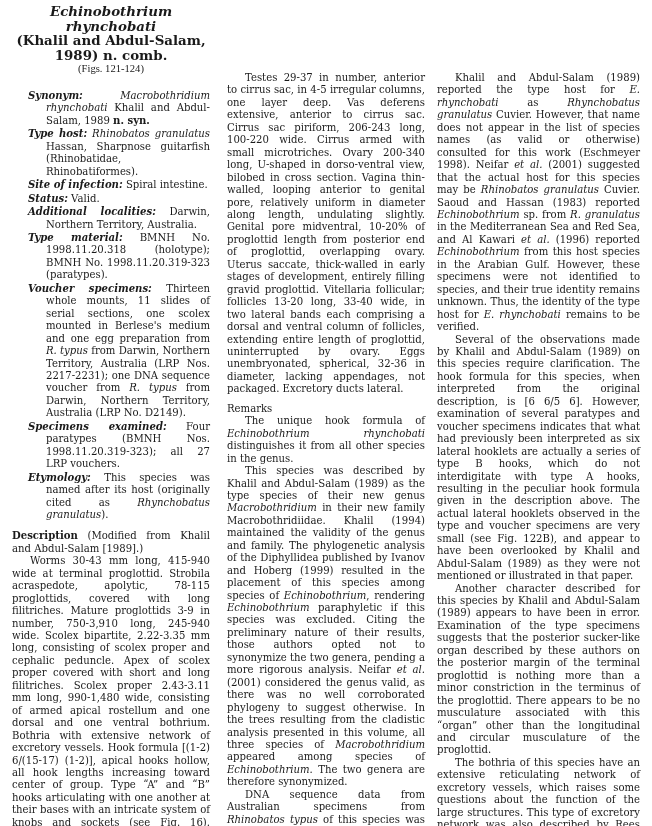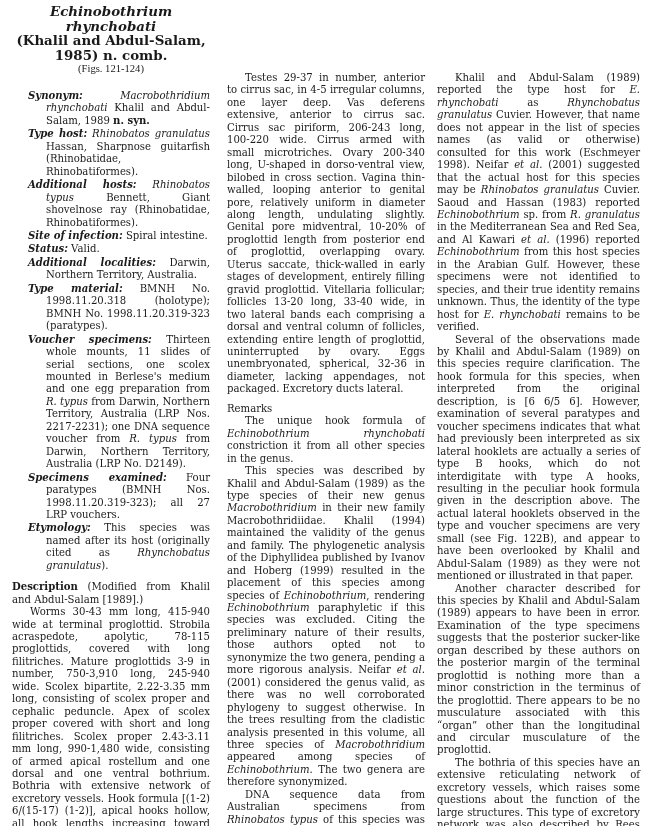--- a/index.html
+++ b/index.html
@@ -22,44 +22,43 @@
   .desc-head { margin-top:9px; }
   i { font-style:italic; }
 </style>
 </head>
 <body>
 
 <div class="col c1">
   <div class="title-block">
     <div class="title">
       <i>Echinobothrium rhynchobati</i><br>
-      <span>(Khalil and Abdul-Salam, 1985) n. comb.</span>
+      <span>(Khalil and Abdul-Salam, 1989) n. comb.</span>
     </div>
     <div class="figs">(Figs. 121-124)</div>
   </div>
 
   <p class="entry"><span class="lab">Synonym:</span> <i>Macrobothridium rhynchobati</i><span> Khalil and Abdul-Salam, 1989 </span><span class="bold">n. syn.</span></p>
   <p class="entry"><span class="lab">Type host:</span> <i>Rhinobatos granulatus</i><span> Hassan, Sharpnose guitarfish (Rhinobatidae, Rhinobatiformes).</span></p>
-  <p class="entry"><span class="lab">Additional hosts:</span> <i>Rhinobatos typus</i><span> Bennett, Giant shovelnose ray (Rhinobatidae, Rhinobatiformes).</span></p>
   <p class="entry"><span class="lab">Site of infection:</span><span> Spiral intestine.</span></p>
   <p class="entry"><span class="lab">Status:</span><span> Valid.</span></p>
   <p class="entry"><span class="lab">Additional localities:</span><span> Darwin, Northern Territory, Australia.</span></p>
   <p class="entry"><span class="lab">Type material:</span><span> BMNH No. 1998.11.20.318 (holotype); BMNH No. 1998.11.20.319-323 (paratypes).</span></p>
   <p class="entry"><span class="lab">Voucher specimens:</span><span> Thirteen whole mounts, 11 slides of serial sections, one scolex mounted in Berlese's medium and one egg preparation from </span><i>R. typus</i><span> from Darwin, Northern Territory, Australia (LRP Nos. 2217-2231); one DNA sequence voucher from </span><i>R. typus</i><span> from Darwin, Northern Territory, Australia (LRP No. D2149).</span></p>
   <p class="entry"><span class="lab">Specimens examined:</span><span> Four paratypes (BMNH Nos. 1998.11.20.319-323); all 27 LRP vouchers.</span></p>
   <p class="entry"><span class="lab">Etymology:</span><span> This species was named after its host (originally cited as </span><i>Rhynchobatus granulatus</i><span>).</span></p>
 
   <p class="desc-head"><span class="bold">Description</span><span> (Modified from Khalil and Abdul-Salam [1989].)</span></p>
   <p class="para">Worms 30-43 mm long, 415-940 wide at terminal proglottid. Strobila acraspedote, apolytic, 78-115 proglottids, covered with long filitriches. Mature proglottids 3-9 in number, 750-3,910 long, 245-940 wide. Scolex bipartite, 2.22-3.35 mm long, consisting of scolex proper and cephalic peduncle. Apex of scolex proper covered with short and long filitriches. Scolex proper 2.43-3.11 mm long, 990-1,480 wide, consisting of armed apical rostellum and one dorsal and one ventral bothrium. Bothria with extensive network of excretory vessels. Hook formula [(1-2) 6/(15-17) (1-2)], apical hooks hollow, all hook lengths increasing toward center of group. Type “A” and “B” hooks articulating with one another at their bases with an intricate system of knobs and sockets (see Fig. 16). Bothria 1.52-2.48 mm long, 990-1,480 wide, proximal bothrial surfaces with short and long filitriches and pectinate spinitriches bearing 5-6 relatively equal length digits anteriorly, grading to 2-3 relatively equal length digits posteriorly. Distal bothrial surfaces with short filitriches and pectinate spinitriches each bearing three digits; central digit conspicuously longer than others. Lateral surfaces of scolex proper with short filitriches and pectinate microtriches each bearing 2-3 relatively equal length digits. Cephalic peduncle 460-1,660 long, 255-505 wide, unarmed, covered with long filitriches.</p>
 </div>
 
 <div class="col c2">
   <p class="para">Testes 29-37 in number, anterior to cirrus sac, in 4-5 irregular columns, one layer deep. Vas deferens extensive, anterior to cirrus sac. Cirrus sac piriform, 206-243 long, 100-220 wide. Cirrus armed with small microtriches. Ovary 200-340 long, U-shaped in dorso-ventral view, bilobed in cross section. Vagina thin-walled, looping anterior to genital pore, relatively uniform in diameter along length, undulating slightly. Genital pore midventral, 10-20% of proglottid length from posterior end of proglottid, overlapping ovary. Uterus saccate, thick-walled in early stages of development, entirely filling gravid proglottid. Vitellaria follicular; follicles 13-20 long, 33-40 wide, in two lateral bands each comprising a dorsal and ventral column of follicles, extending entire length of proglottid, uninterrupted by ovary. Eggs unembryonated, spherical, 32-36 in diameter, lacking appendages, not packaged. Excretory ducts lateral.</p>
   <p class="section-head">Remarks</p>
-  <p class="para"><span>The unique hook formula of </span><i>Echinobothrium rhynchobati</i><span> constriction it from all other species in the genus.</span></p>
+  <p class="para"><span>The unique hook formula of </span><i>Echinobothrium rhynchobati</i><span> distinguishes it from all other species in the genus.</span></p>
   <p class="para"><span>This species was described by Khalil and Abdul-Salam (1989) as the type species of their new genus </span><i>Macrobothridium</i><span> in their new family Macrobothridiidae. Khalil (1994) maintained the validity of the genus and family. The phylogenetic analysis of the Diphyllidea published by Ivanov and Hoberg (1999) resulted in the placement of this species among species of </span><i>Echinobothrium</i><span>, rendering </span><i>Echinobothrium</i><span> paraphyletic if this species was excluded. Citing the preliminary nature of their results, those authors opted not to synonymize the two genera, pending a more rigorous analysis. Neifar </span><i>et al.</i><span> (2001) considered the genus valid, as there was no well corroborated phylogeny to suggest otherwise. In the trees resulting from the cladistic analysis presented in this volume, all three species of </span><i>Macrobothridium</i><span> appeared among species of </span><i>Echinobothrium</i><span>. The two genera are therefore synonymized.</span></p>
   <p class="para"><span>DNA sequence data from Australian specimens from </span><i>Rhinobatos typus</i><span> of this species was used by Olson and Caira (1999) in a phylogenetic analysis of the orders of eucestodes, which supported the monophyly of the Diphyllidea. Olson </span></p>
 </div>
 
 <div class="col c3">
   <p class="para"><span>Khalil and Abdul-Salam (1989) reported the type host for </span><i>E. rhynchobati</i><span> as </span><i>Rhynchobatus granulatus</i><span> Cuvier. However, that name does not appear in the list of species names (as valid or otherwise) consulted for this work (Eschmeyer 1998). Neifar </span><i>et al.</i><span> (2001) suggested that the actual host for this species may be </span><i>Rhinobatos granulatus</i><span> Cuvier. Saoud and Hassan (1983) reported </span><i>Echinobothrium</i><span> sp. from </span><i>R. granulatus</i><span> in the Mediterranean Sea and Red Sea, and Al Kawari </span><i>et al.</i><span> (1996) reported </span><i>Echinobothrium</i><span> from this host species in the Arabian Gulf. However, these specimens were not identified to species, and their true identity remains unknown. Thus, the identity of the type host for </span><i>E. rhynchobati</i><span> remains to be verified.</span></p>
   <p class="para">Several of the observations made by Khalil and Abdul-Salam (1989) on this species require clarification. The hook formula for this species, when interpreted from the original description, is [6 6/5 6]. However, examination of several paratypes and voucher specimens indicates that what had previously been interpreted as six lateral hooklets are actually a series of type B hooks, which do not interdigitate with type A hooks, resulting in the peculiar hook formula given in the description above. The actual lateral hooklets observed in the type and voucher specimens are very small (see Fig. 122B), and appear to have been overlooked by Khalil and Abdul-Salam (1989) as they were not mentioned or illustrated in that paper.</p>
   <p class="para">Another character described for this species by Khalil and Abdul-Salam (1989) appears to have been in error. Examination of the type specimens suggests that the posterior sucker-like organ described by these authors on the posterior margin of the terminal proglottid is nothing more than a minor constriction in the terminus of the proglottid. There appears to be no musculature associated with this “organ” other than the longitudinal and circular musculature of the proglottid.</p>
   <p class="para"><span>The bothria of this species have an extensive reticulating network of excretory vessels, which raises some questions about the function of the large structures. This type of excretory network was also described by Rees (1959) in </span></p>
 </div>

